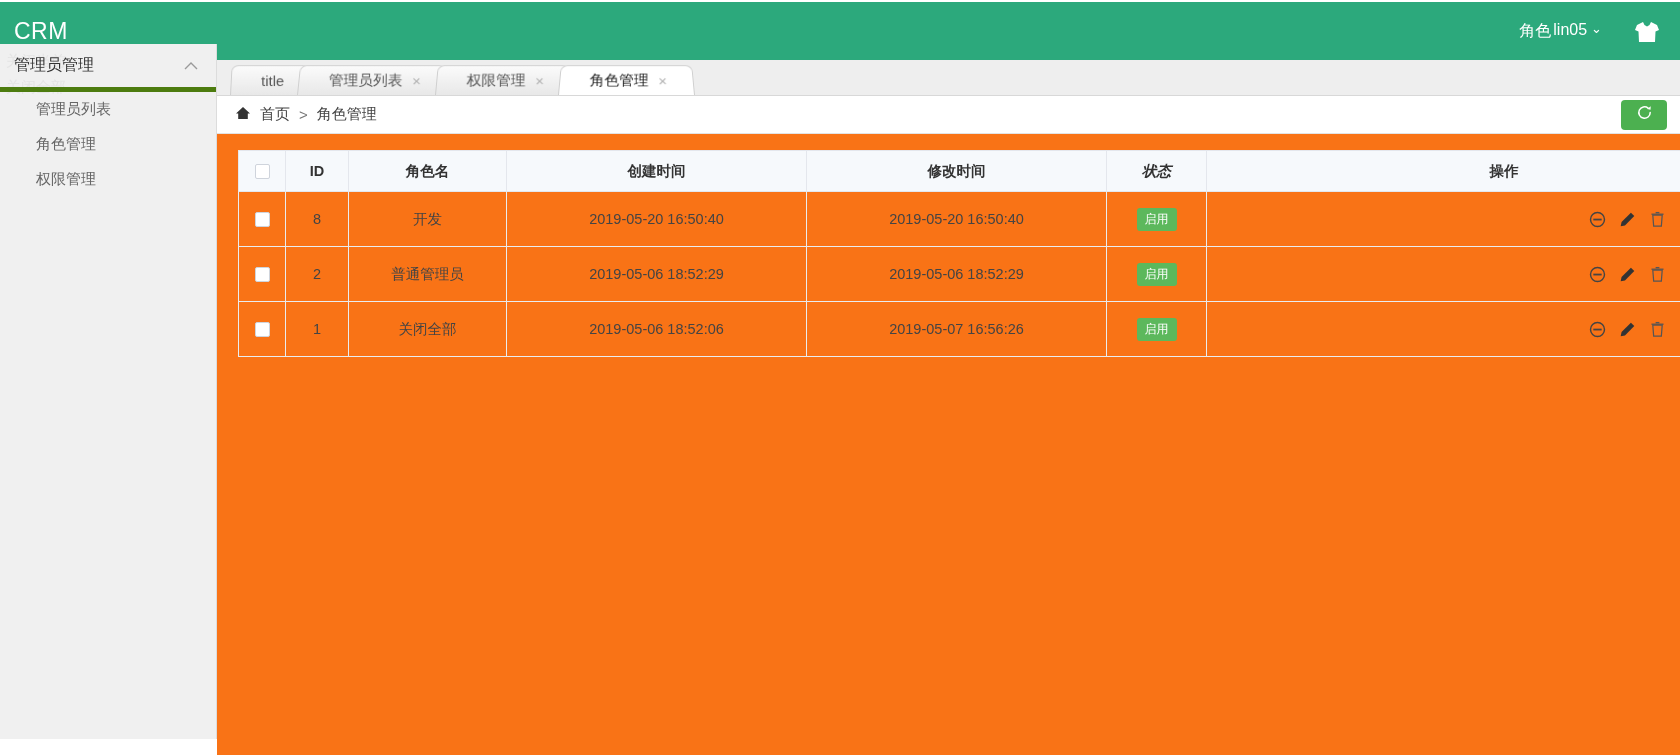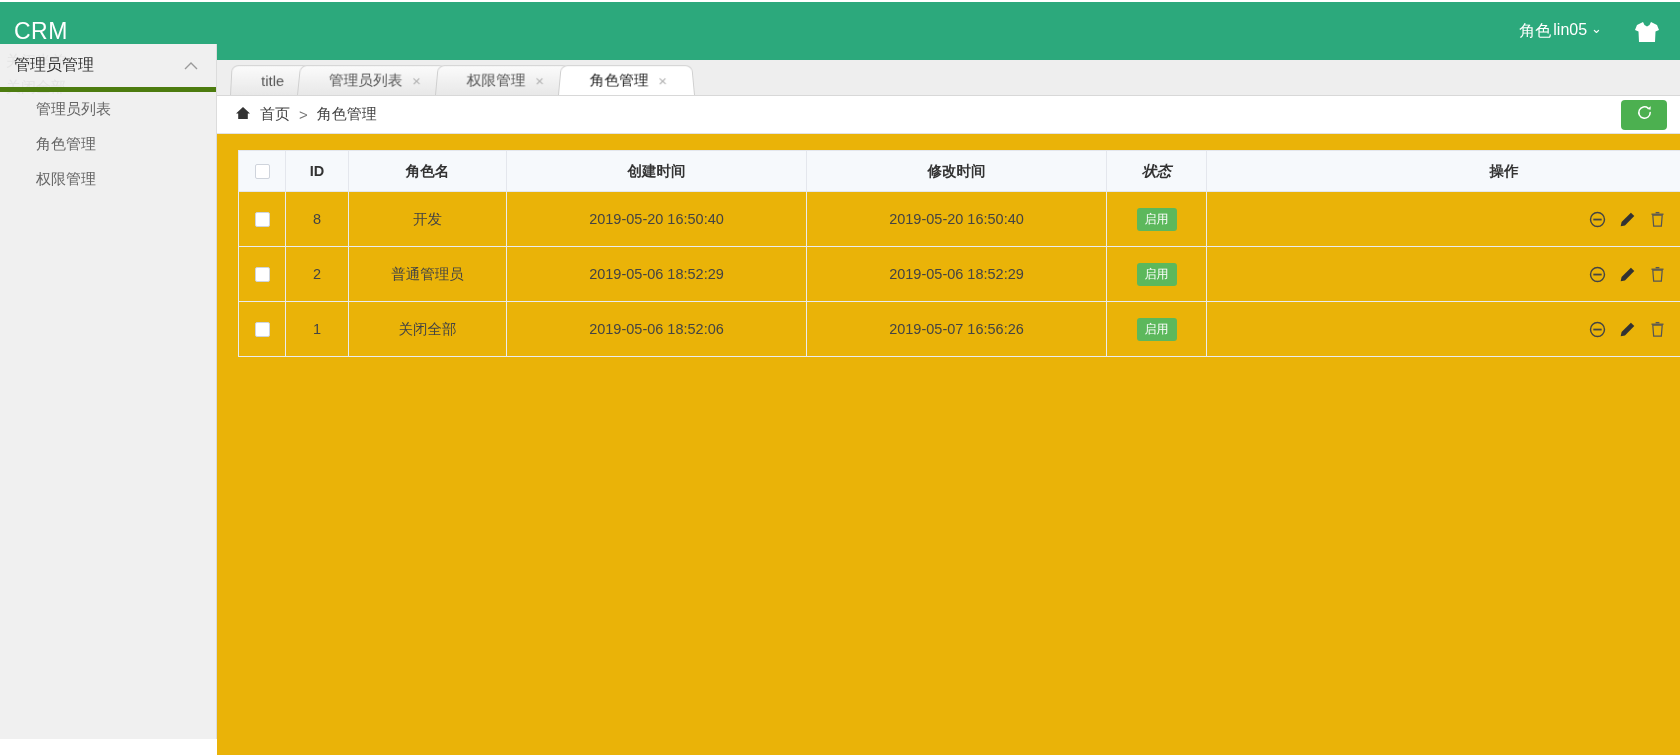--- a/index.html
+++ b/index.html
@@ -75,21 +75,21 @@
   .tab .tab-close {
     transform: perspective(14px) rotateX(-1.1deg);
     color: #b0b0b0; font-size: 15px; line-height: 1;
   }
   .tab.active {
     background: #fff; color: #222; z-index: 5;
     border-color: #cfcfcf;
   }
 
   
-  .content { position: absolute; top: 96px; left: 217px; width: 1463px; height: 659px; background: #eab308; }
+  .content { position: absolute; top: 96px; left: 217px; width: 1463px; height: 659px; background: #f97316; }
 
   .crumbbar {
     height: 38px; border-bottom: 1px solid #e3e3e3;
     display: flex; align-items: center; justify-content: space-between;
     padding: 0 13px 0 18px; background: #fff;
   }
   .crumb { display: flex; align-items: center; gap: 9px; font-size: 15px; color: #444; }
   .home-icon { font-size: 15px; color: #333; }
   .crumb-sep { color: #777; }
   .refresh-btn {

